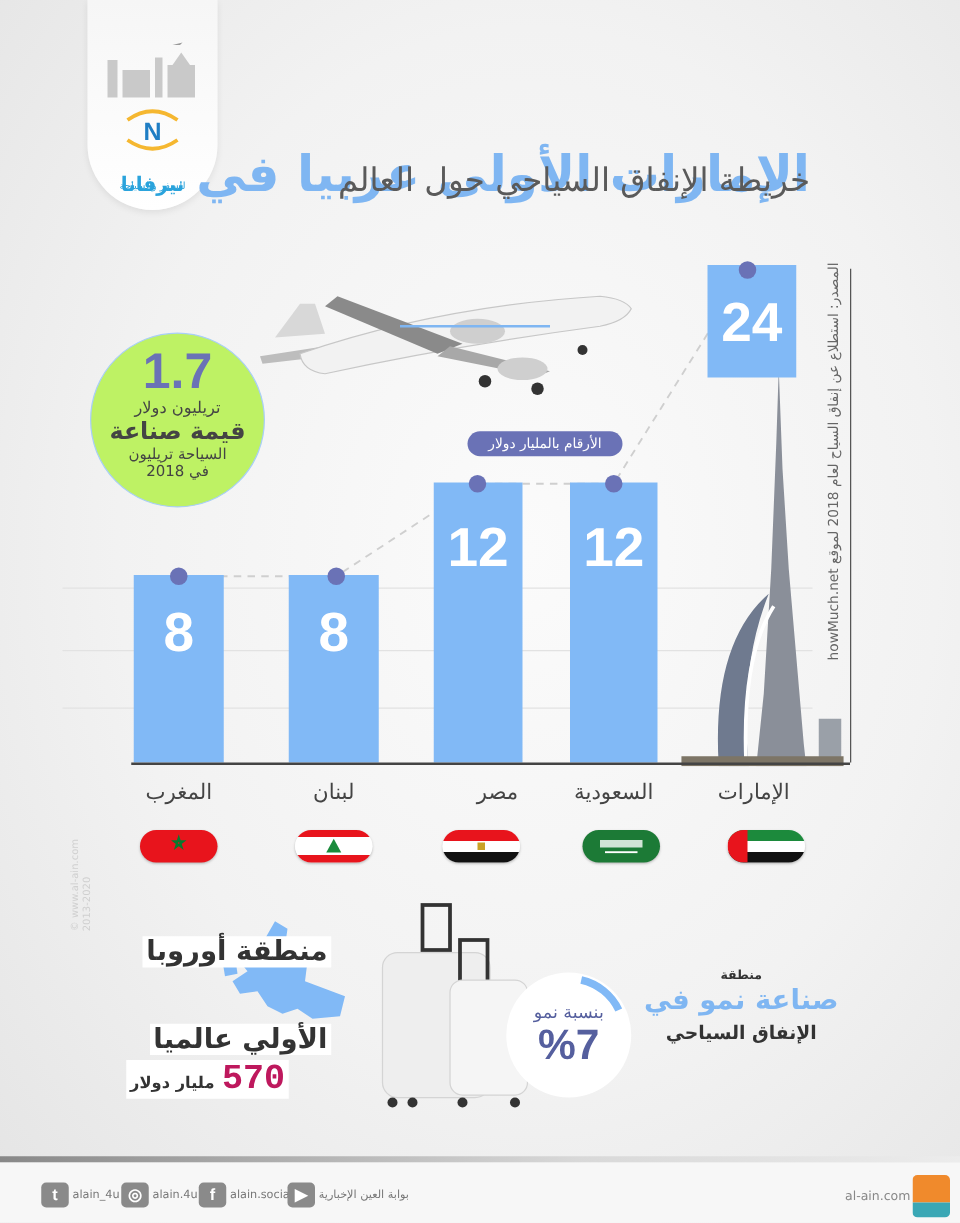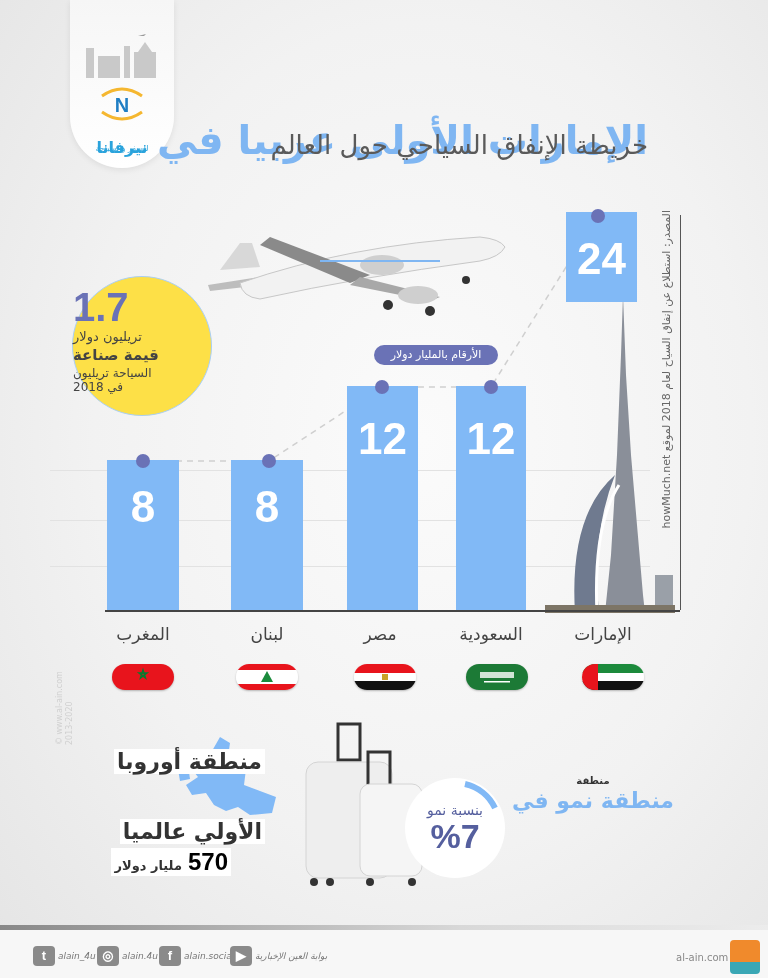--- a/index.html
+++ b/index.html
@@ -53,26 +53,26 @@
   .baseline { left: 105px; top: 610px; width: 575px; height: 2px; background: #444; }
 
   .unit-pill {
     left: 374px; top: 345px; width: 124px; height: 20px; border-radius: 10px;
     background: #6a72b6; color: #fff; font-size: 11px; text-align: center; line-height: 20px;
     direction: rtl;
   }
 
   
   .circle {
-    left: 72px; top: 276px; width: 140px; height: 140px; border-radius: 50%;
-    background: #fde047; border: 1.5px solid #a9cff6; text-align: left; direction: rtl;
+    left: 72px; top: 266px; width: 140px; height: 140px; border-radius: 50%;
+    background: #bef264; border: 1.5px solid #a9cff6; text-align: center; direction: rtl;
   }
   .circle .big { font-family: "Liberation Sans", sans-serif; font-weight: bold; font-size: 40px; color: #6a72b6; margin-top: 10px; line-height: 40px; }
   .circle .l1 { font-size: 13px; color: #444; margin-top: 2px; }
-  .circle .l2 { font-size: 15px; font-weight: bold; color: #444; line-height: 22px; }
+  .circle .l2 { font-size: 19px; font-weight: bold; color: #444; line-height: 22px; }
   .circle .l3 { font-size: 12px; color: #444; }
   .circle .l4 { font-size: 12px; color: #444; }
 
   
   .country { font-size: 17px; color: #444; text-align: center; width: 120px; direction: rtl; }
   .flag { width: 62px; height: 26px; border-radius: 13px; overflow: hidden; position: absolute; box-shadow: 0 1px 2px rgba(0,0,0,0.25); }
 
   
   .europe-map { left: 150px; top: 735px; width: 130px; height: 100px; }
   .eu-line { background: #fff; color: #333; font-weight: bold; direction: rtl; padding: 0 3px; white-space: nowrap; }
@@ -89,21 +89,21 @@
     background: #fff; text-align: center; direction: rtl;
   }
   .growth-circle .g1 { color: #555f9e; font-size: 14px; margin-top: 24px; }
   .growth-circle .g2 { color: #555f9e; font-size: 34px; font-weight: bold; font-family: "Liberation Sans", sans-serif; line-height: 36px; }
 
   
   .footer-top { left: 0; top: 925px; width: 768px; height: 5px; background: linear-gradient(90deg, #888, #d8d8d8 60%, #ececec); }
   .footer { left: 0; top: 930px; width: 768px; height: 48px; background: #f7f7f7; }
   .social { display: flex; align-items: center; position: absolute; }
   .social-icon { width: 22px; height: 20px; background: #8a8a8a; border-radius: 4px; color: #fff; font-size: 13px; font-weight: bold; text-align: center; line-height: 20px; font-family: "Liberation Sans", sans-serif; }
-  .social-label { font-size: 9px; color: #777; margin-left: 3px; white-space: nowrap; font-style: italic; }
+  .social-label { font-size: 9px; color: #777; margin-left: 3px; white-space: nowrap; }
   .alain-logo { left: 730px; top: 940px; width: 30px; height: 34px; border-radius: 4px; overflow: hidden; }
   .alain-site { left: 676px; top: 952px; font-size: 10px; color: #888; }
 
   .copyright {
     left: 55px; top: 745px; transform-origin: 0 0; transform: rotate(-90deg);
     font-size: 8px; color: #d0d0d0; white-space: nowrap; line-height: 10px;
   }
 </style>
 </head>
 <body>
@@ -195,21 +195,21 @@
 <div class="abs dot" style="left:484px;top:380px"></div>
 <div class="abs dot" style="left:591px;top:209px"></div>
 
 <div class="abs baseline"></div>
 <div class="abs source-line"></div>
 
 <div class="abs unit-pill">الأرقام بالمليار دولار</div>
 
 <div class="abs country" style="left:83px;top:624px">المغرب</div>
 <div class="abs country" style="left:207px;top:624px">لبنان</div>
-<div class="abs country" style="left:320px;top:624px">مصر</div>
+<div class="abs country" style="left:338px;top:624px">مصر</div>
 <div class="abs country" style="left:431px;top:624px">السعودية</div>
 <div class="abs country" style="left:543px;top:624px">الإمارات</div>
 
 <div class="flag" style="left:112px;top:664px;background:#e8141c">
   <svg viewBox="0 0 62 26" width="62" height="26">
       <path d="M31 6 L33.5 14 L27 9 L35 9 L28.5 14 Z" fill="none" stroke="#0a7a2f" stroke-width="1.5"></path>
     </svg>
 </div>
 <div class="flag" style="left:236px;top:664px;background:linear-gradient(#e8141c 0 22%, #fff 22% 78%, #e8141c 78%)">
   <svg viewBox="0 0 62 26" width="62" height="26">
@@ -236,21 +236,21 @@
   <div>2013-2020</div>
 </div>
 
 <svg class="abs europe-map" viewBox="0 0 130 100">
   <path d="M70 2 L80 8 L78 22 L84 30 L90 24 L96 34 L94 50 L110 56 L126 62 L122 78 L100 80 L88 72 L76 76 L64 70 L56 58 L42 60 L36 50 L48 42 L40 32 L50 24 L60 30 L62 16 Z" fill="#81b9f6"></path>
   <path d="M28 34 L38 30 L40 44 L30 46 Z" fill="#81b9f6"></path>
 </svg>
 <div class="abs eu-line" style="right:503px;top:749px;font-size:22px">منطقة أوروبا</div>
 <div class="abs eu-line" style="right:503px;top:819px;font-size:22px">الأولي عالميا</div>
 <div class="abs" style="right:537px;top:848px;display:flex;align-items:baseline;background:#fff;padding:0 3px;direction:rtl">
-  <span style="font-family:Liberation Sans, sans-serif;font-size:24px;font-weight:bold;color:#000000">570</span>
+  <span style="font-family:Liberation Mono, monospace;font-size:28px;font-weight:bold;color:#be185d">570</span>
   <span style="font-size:13px;font-weight:bold;color:#333;margin-right:6px">مليار دولار</span>
 </div>
 
 <svg class="abs" style="left:296px;top:722px;width:130px;height:168px" viewBox="0 0 130 168">
   <rect x="42" y="2" width="22" height="36" fill="none" stroke="#333" stroke-width="3"></rect>
   <rect x="10" y="40" width="86" height="116" rx="12" fill="#eeeeee" stroke="#d4d4d4"></rect>
   <rect x="72" y="30" width="22" height="40" fill="none" stroke="#333" stroke-width="3"></rect>
   <rect x="64" y="62" width="62" height="92" rx="10" fill="#f5f5f5" stroke="#d4d4d4"></rect>
   <circle cx="18" cy="160" r="4" fill="#333"></circle>
   <circle cx="34" cy="160" r="4" fill="#333"></circle>
@@ -261,21 +261,22 @@
 <div class="abs growth-circle">
   <svg class="abs" style="left:0;top:0" width="100" height="100" viewBox="0 0 100 100">
     <path d="M60 6 A44 44 0 0 1 90 30" stroke="#81b9f6" stroke-width="6" fill="none"></path>
   </svg>
   <div class="g1">بنسبة نمو</div>
   <div class="g2">%7</div>
 </div>
 
 <div class="abs asia">
   <div class="a1">منطقة</div>
-  <div class="a3">منطقة نمو في</div>
+  <div class="a3">صناعة نمو في</div>
+  <div class="a4">الإنفاق السياحي</div>
 </div>
 
 <div class="abs footer-top"></div>
 <div class="abs footer"></div>
 
 <div class="social" style="left:33px;top:946px">
   <span class="social-icon">t</span>
   <span class="social-label">alain_4u</span>
 </div>
 <div class="social" style="left:97px;top:946px">

